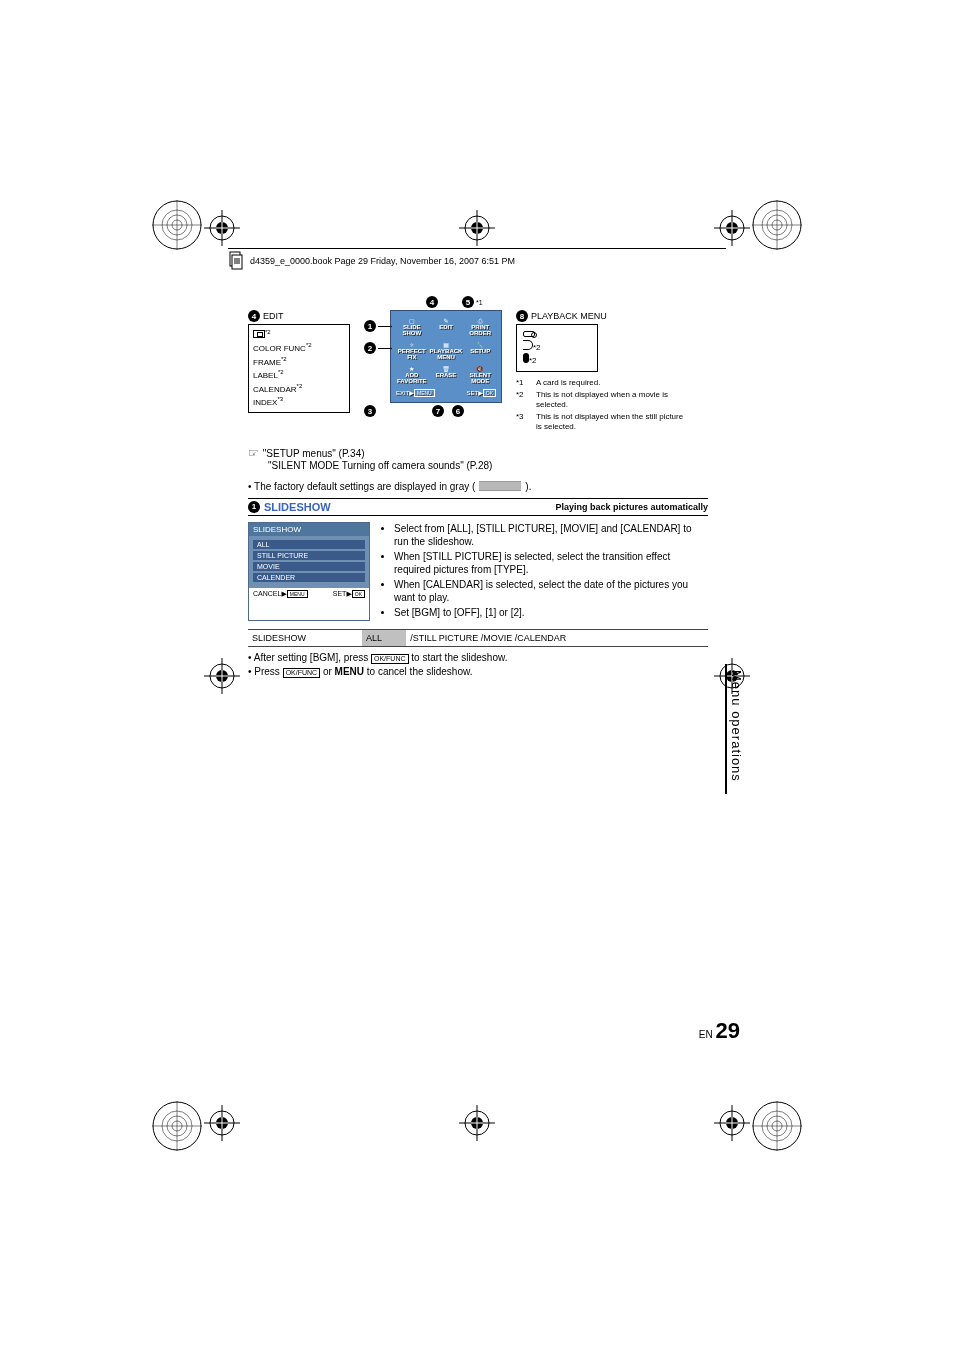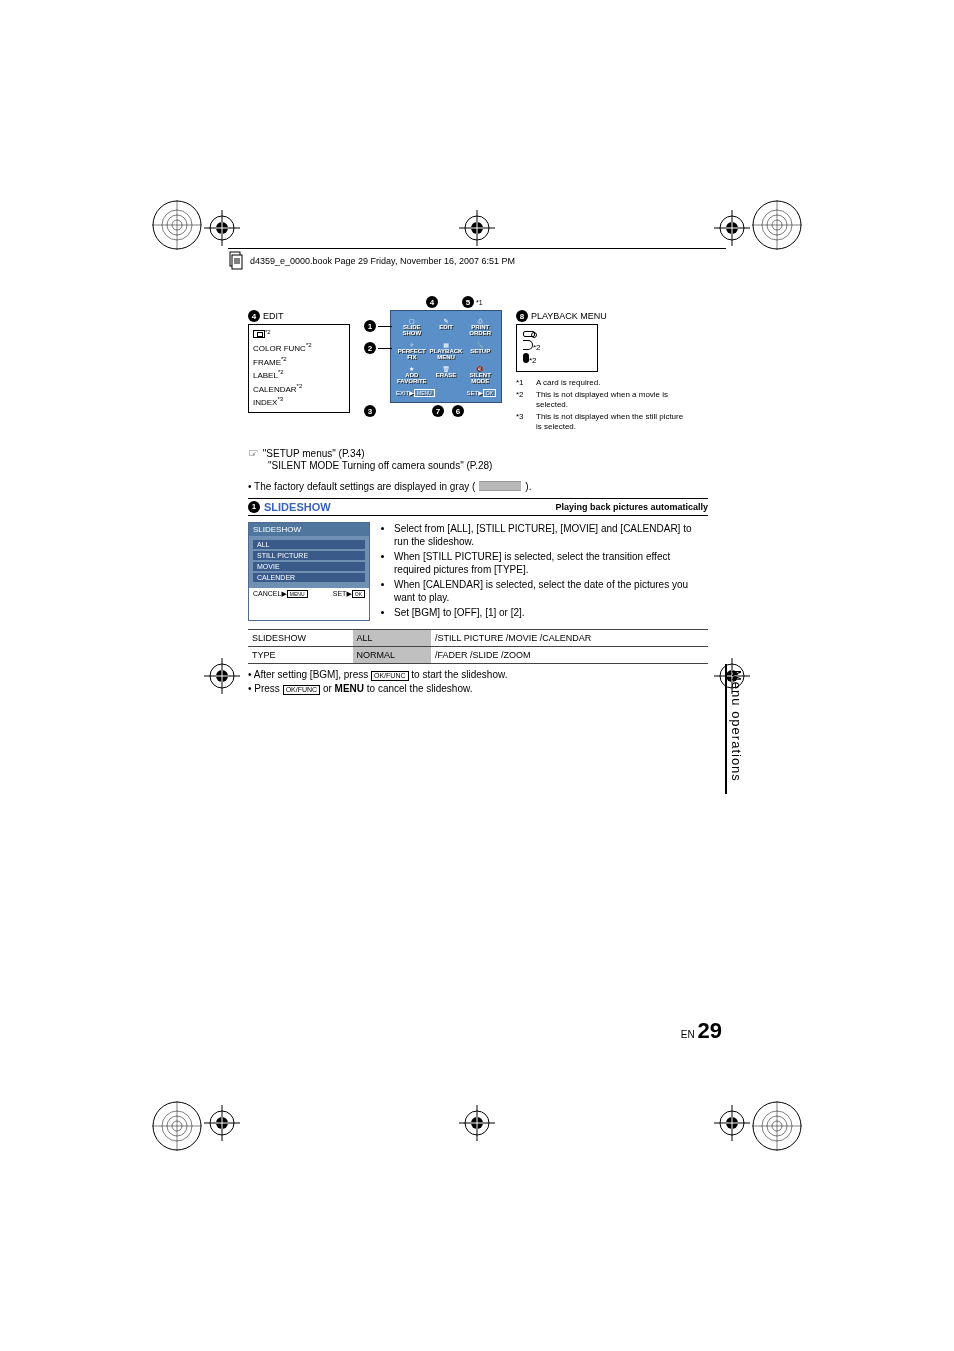--- a/index.html
+++ b/index.html
@@ -242,21 +242,21 @@
     writing-mode: vertical-rl;
     font-size: 13px;
     letter-spacing: 1px;
     border-left: 2px solid #000;
     padding: 6px 4px 6px 2px;
     height: 130px;
   }
   .page-num {
     position: absolute;
     top: 1018px;
-    right: 232px;
+    right: 214px;
     font-size: 10px;
   }
   .page-num .big { font-size: 22px; font-weight: bold; }
 </style>
 </head>
 <body>
 
 <div class="regmark rm-tl"><svg viewBox="0 0 50 50">
       <circle cx="25" cy="25" r="24" fill="none" stroke="#000"></circle>
       <g stroke="#000" stroke-width="0.5">
@@ -536,25 +536,20 @@
     </ul>
   </div>
 
   <table class="opts">
     <tbody>
         <tr>
       <td>SLIDESHOW</td>
       <td class="def">ALL</td>
       <td>/STILL PICTURE /MOVIE /CALENDAR</td>
     </tr>
-    <tr>
-      <td>TYPE</td>
-      <td class="def">NORMAL</td>
-      <td>/FADER /SLIDE /ZOOM</td>
-    </tr>
   </tbody>
     </table>
 
   <div class="after-notes">
     <div><span>• After setting [BGM], press </span><span class="keycap">OK/FUNC</span><span> to start the slideshow.</span></div>
     <div><span>• Press </span><span class="keycap">OK/FUNC</span><span> or </span><span class="menu-bold">MENU</span><span> to cancel the slideshow.</span></div>
   </div>
 </div>
 
 <div class="sidetab">Menu operations</div>

